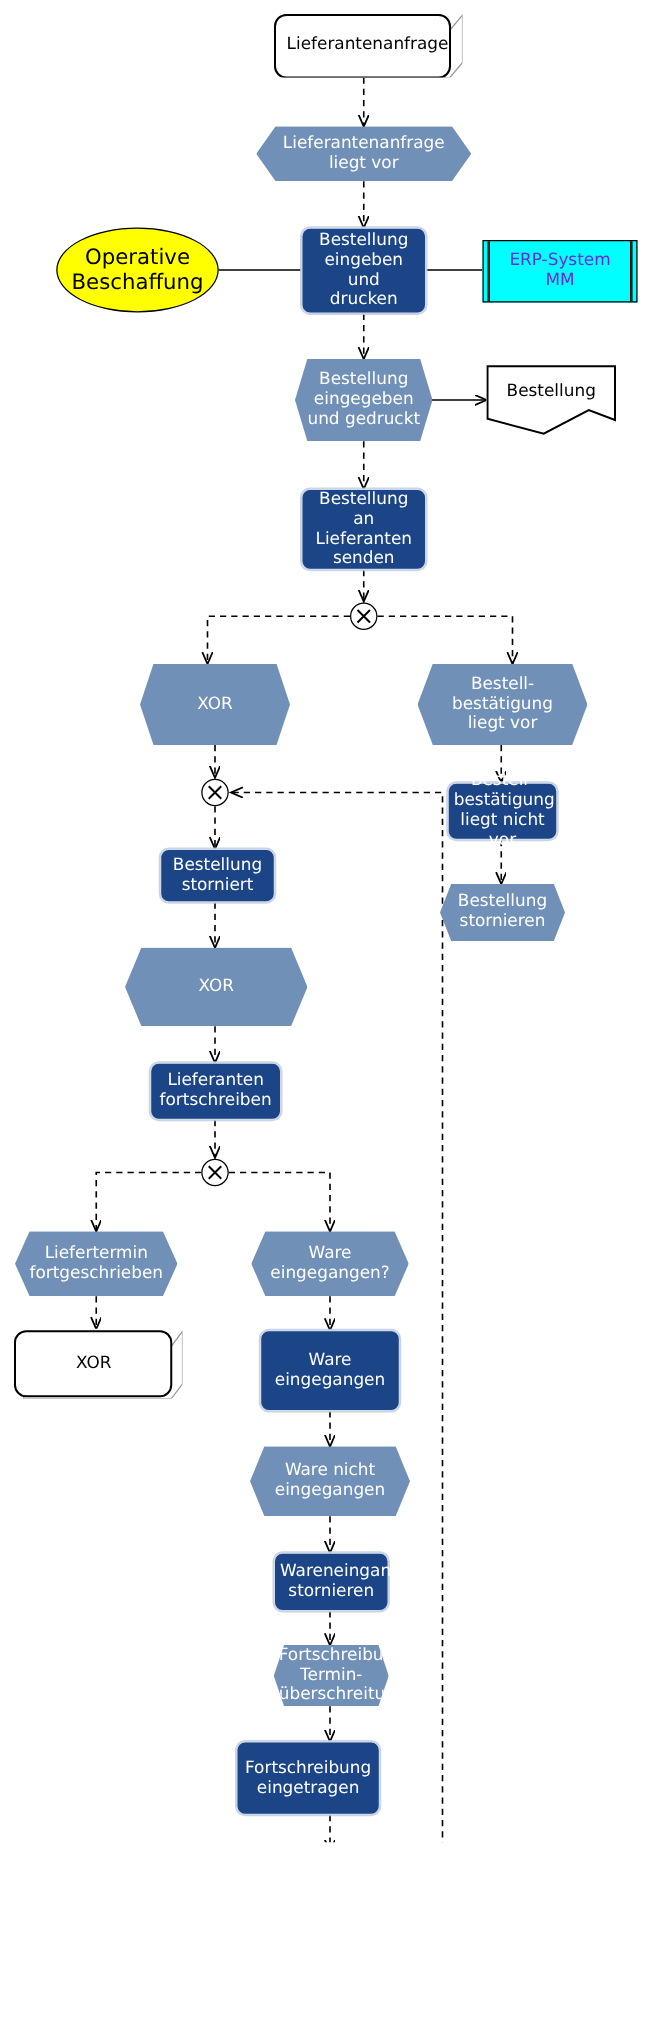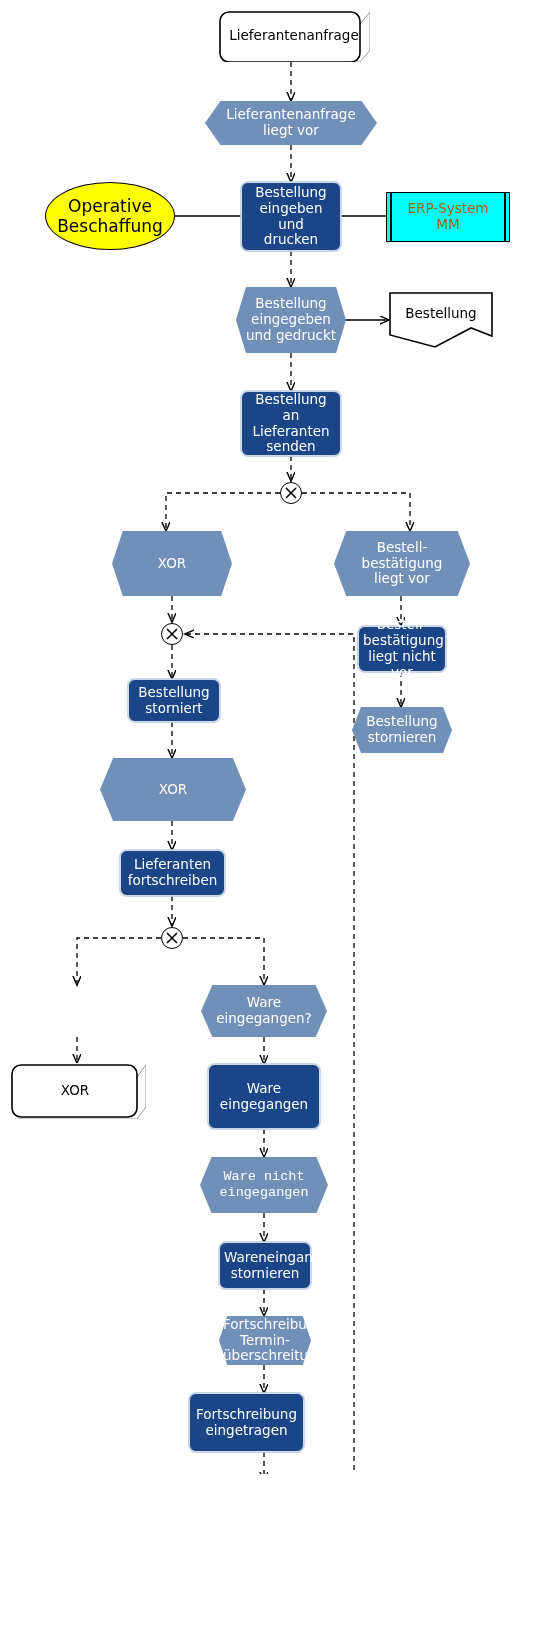--- a/index.html
+++ b/index.html
@@ -62,21 +62,21 @@
     background:#ffff00;
     color:#000000;
     border:1px solid #000000;
     border-radius:50%;
     font-size:17px;
   }
 
   
   .appsys{
     background:#00ffff;
-    color:#a16207;
+    color:#6d28d9;
     border:1px solid #000000;
     font-size:13.5px;
   }
   .appsys:before,.appsys:after{
     content:"";
     position:absolute;
     top:0;bottom:0;
     width:0;
     border-left:1px solid #000;
     border-right:1px solid #000;
@@ -283,40 +283,44 @@
     <span class="lbl">Lieferanten
 fortschreiben</span>
   </div>
 
   <div class="node connector" style="left:161px;top:927px;">
     <svg width="20" height="20" viewBox="0 0 20 20">
       <path d="M5,5 L15,15 M15,5 L5,15" stroke="#000" stroke-width="1.6" fill="none"></path>
     </svg>
   </div>
 
+  <div class="node event" style="left:12px;top:985px;width:130px;height:52px;">
+    <span class="lbl">Liefertermin
+fortgeschrieben</span>
+  </div>
 
   <div class="node event" style="left:201px;top:985px;width:126px;height:52px;">
     <span class="lbl">Ware
 eingegangen?</span>
   </div>
 
   <div class="node pathnode" style="left:10px;top:1063px;width:136px;height:56px;">
     <svg class="cardshape" viewBox="0 0 136 56" preserveAspectRatio="none">
       <path d="M9,14 L127,14 L136,2 L136,44 L127,56 L9,56 Z" fill="#ffffff" stroke="#9a9a9a" stroke-width="1"></path>
       <rect x="2" y="2" width="125" height="52" rx="9" ry="9" fill="#ffffff" stroke="#000000" stroke-width="1.6"></rect>
     </svg>
     <span class="lbl" style="padding-right:10px;">XOR</span>
   </div>
 
   <div class="node function" style="left:208px;top:1064px;width:112px;height:65px;">
     <span class="lbl">Ware
 eingegangen</span>
   </div>
 
-  <div class="node event" style="left:200px;top:1157px;width:128px;height:56px;font-family:Liberation Mono, monospace;">
+  <div class="node event" style="left:200px;top:1157px;width:128px;height:56px;">
     <span class="lbl">Ware nicht
 eingegangen</span>
   </div>
 
   <div class="node function" style="left:219px;top:1242px;width:92px;height:47px;">
     <span class="lbl">Wareneingangs-
 stornieren</span>
   </div>
 
   <div class="node event" style="left:219px;top:1316px;width:92px;height:49px;">

